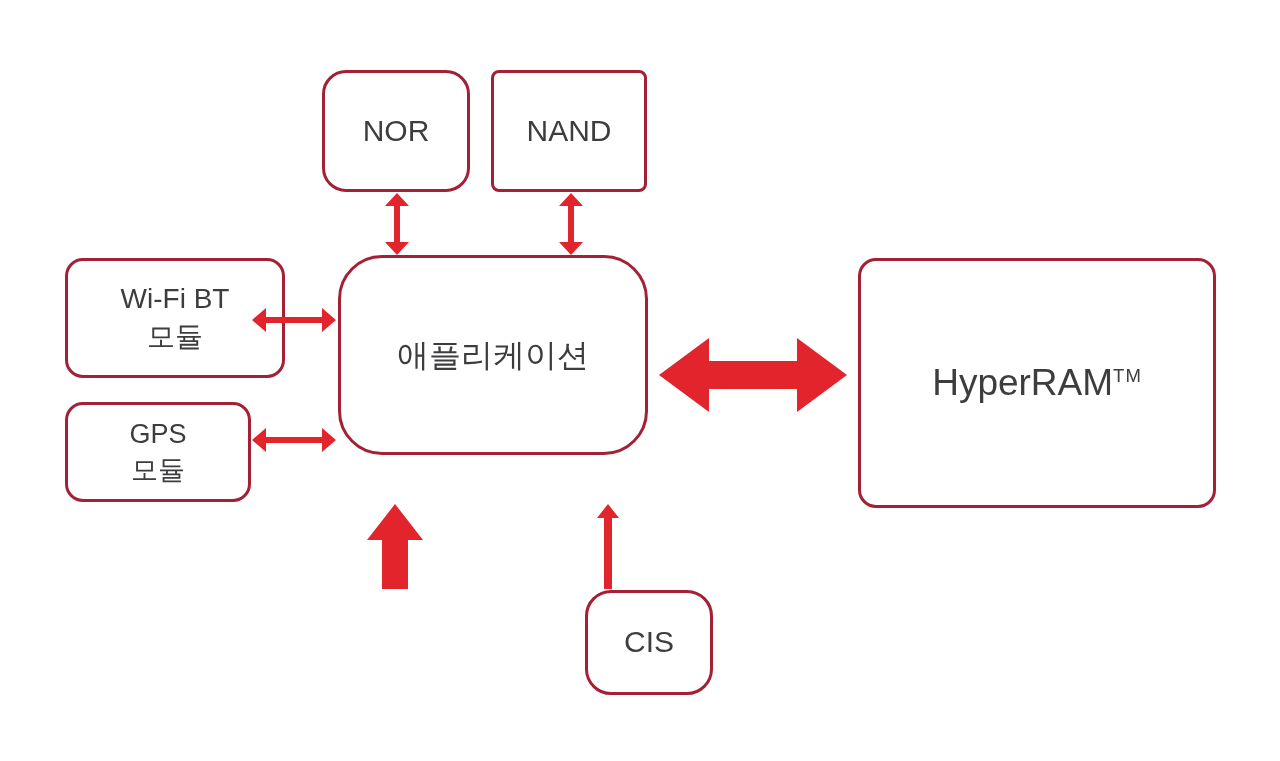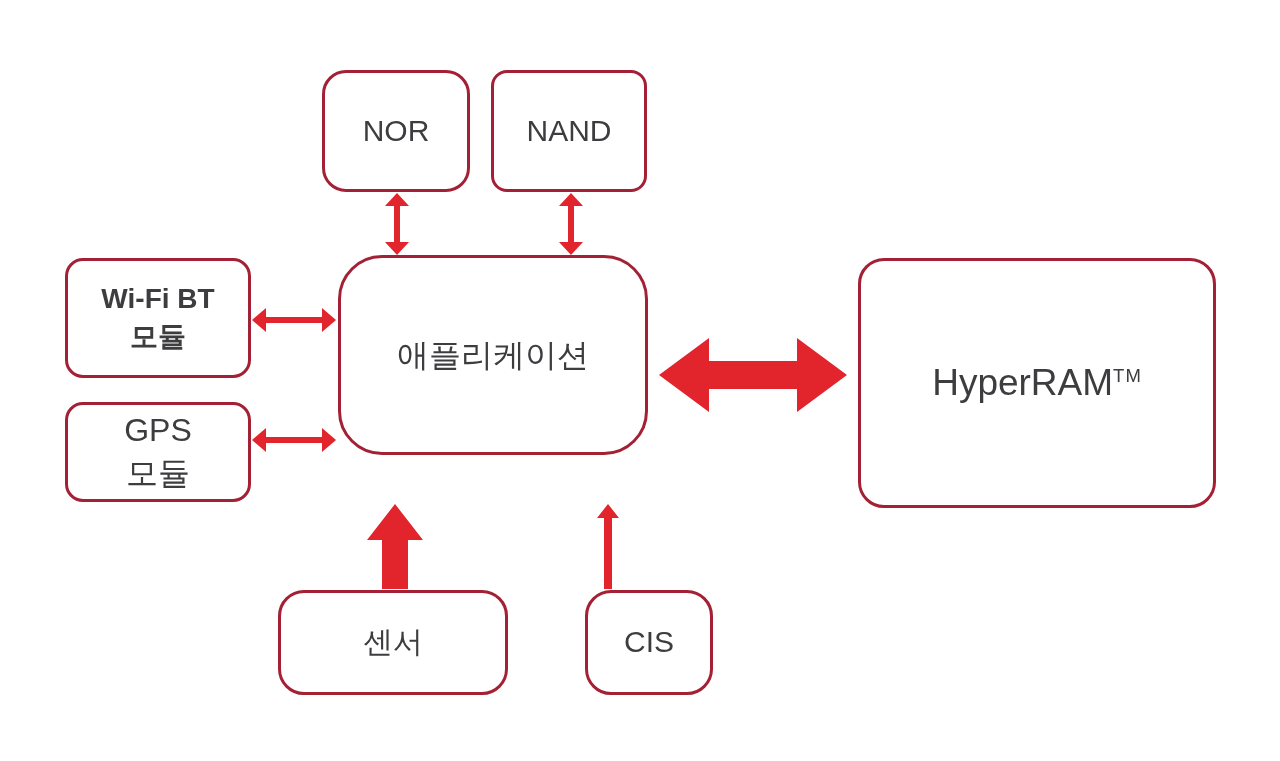--- a/index.html
+++ b/index.html
@@ -31,25 +31,25 @@
     justify-content: center;
     text-align: center;
     color: var(--text);
     line-height: 1.35;
   }
   .arrow { position: absolute; }
   .arrow polygon { fill: var(--arrow); }
 
   
   #node-nor        { left: 322px; top: 70px;  width: 148px; height: 122px; border-radius: 24px; font-size: 30px; }
-  #node-nand       { left: 491px; top: 70px;  width: 156px; height: 122px; border-radius: 16px; font-size: 30px; }
-  #node-wifi-bt    { left: 65px;  top: 258px; width: 186px; height: 120px; border-radius: 18px; font-size: 28px; font-weight: bold; }
-  #node-gps        { left: 65px;  top: 402px; width: 186px; height: 100px; border-radius: 18px; font-size: 32px; }
+  #node-nand       { left: 491px; top: 70px;  width: 156px; height: 122px; border-radius: 8px; font-size: 30px; }
+  #node-wifi-bt    { left: 65px;  top: 258px; width: 220px; height: 120px; border-radius: 18px; font-size: 28px; }
+  #node-gps        { left: 65px;  top: 402px; width: 186px; height: 100px; border-radius: 18px; font-size: 27px; }
   #node-app-proc   { left: 338px; top: 255px; width: 310px; height: 200px; border-radius: 44px; font-size: 32px; line-height: 1.45; }
-  #node-hyperram   { left: 858px; top: 258px; width: 358px; height: 250px; border-radius: 26px; font-size: 37px; }
+  #node-hyperram   { left: 858px; top: 258px; width: 358px; height: 250px; border-radius: 18px; font-size: 37px; }
   #node-sensor     { left: 278px; top: 590px; width: 230px; height: 105px; border-radius: 26px; font-size: 30px; }
   #node-cis        { left: 548px; top: 590px; width: 128px; height: 105px; border-radius: 26px; font-size: 30px; margin-left: 37px; }
 
   #node-hyperram sup {
     font-size: 0.5em;
     vertical-align: super;
     letter-spacing: 1px;
   }
 
   
@@ -85,23 +85,20 @@
   </div>
 
   <div class="node" id="node-app-proc">
     <span>애플리케이션</span>
   </div>
 
   <div class="node" id="node-hyperram">
     <span><span>HyperRAM</span><sup>TM</sup></span>
   </div>
 
-  <div class="node" id="node-sensor">
-    <span>센서</span>
-  </div>
 
   <div class="node" id="node-cis">
     <span>CIS</span>
   </div>
 
   <svg class="arrow" id="arrow-nor" width="28" height="62" viewBox="0 0 28 62">
     <polygon points="14,0 26,13 17,13 17,49 26,49 14,62 2,49 11,49 11,13 2,13"></polygon>
   </svg>
 
   <svg class="arrow" id="arrow-nand" width="28" height="62" viewBox="0 0 28 62">

